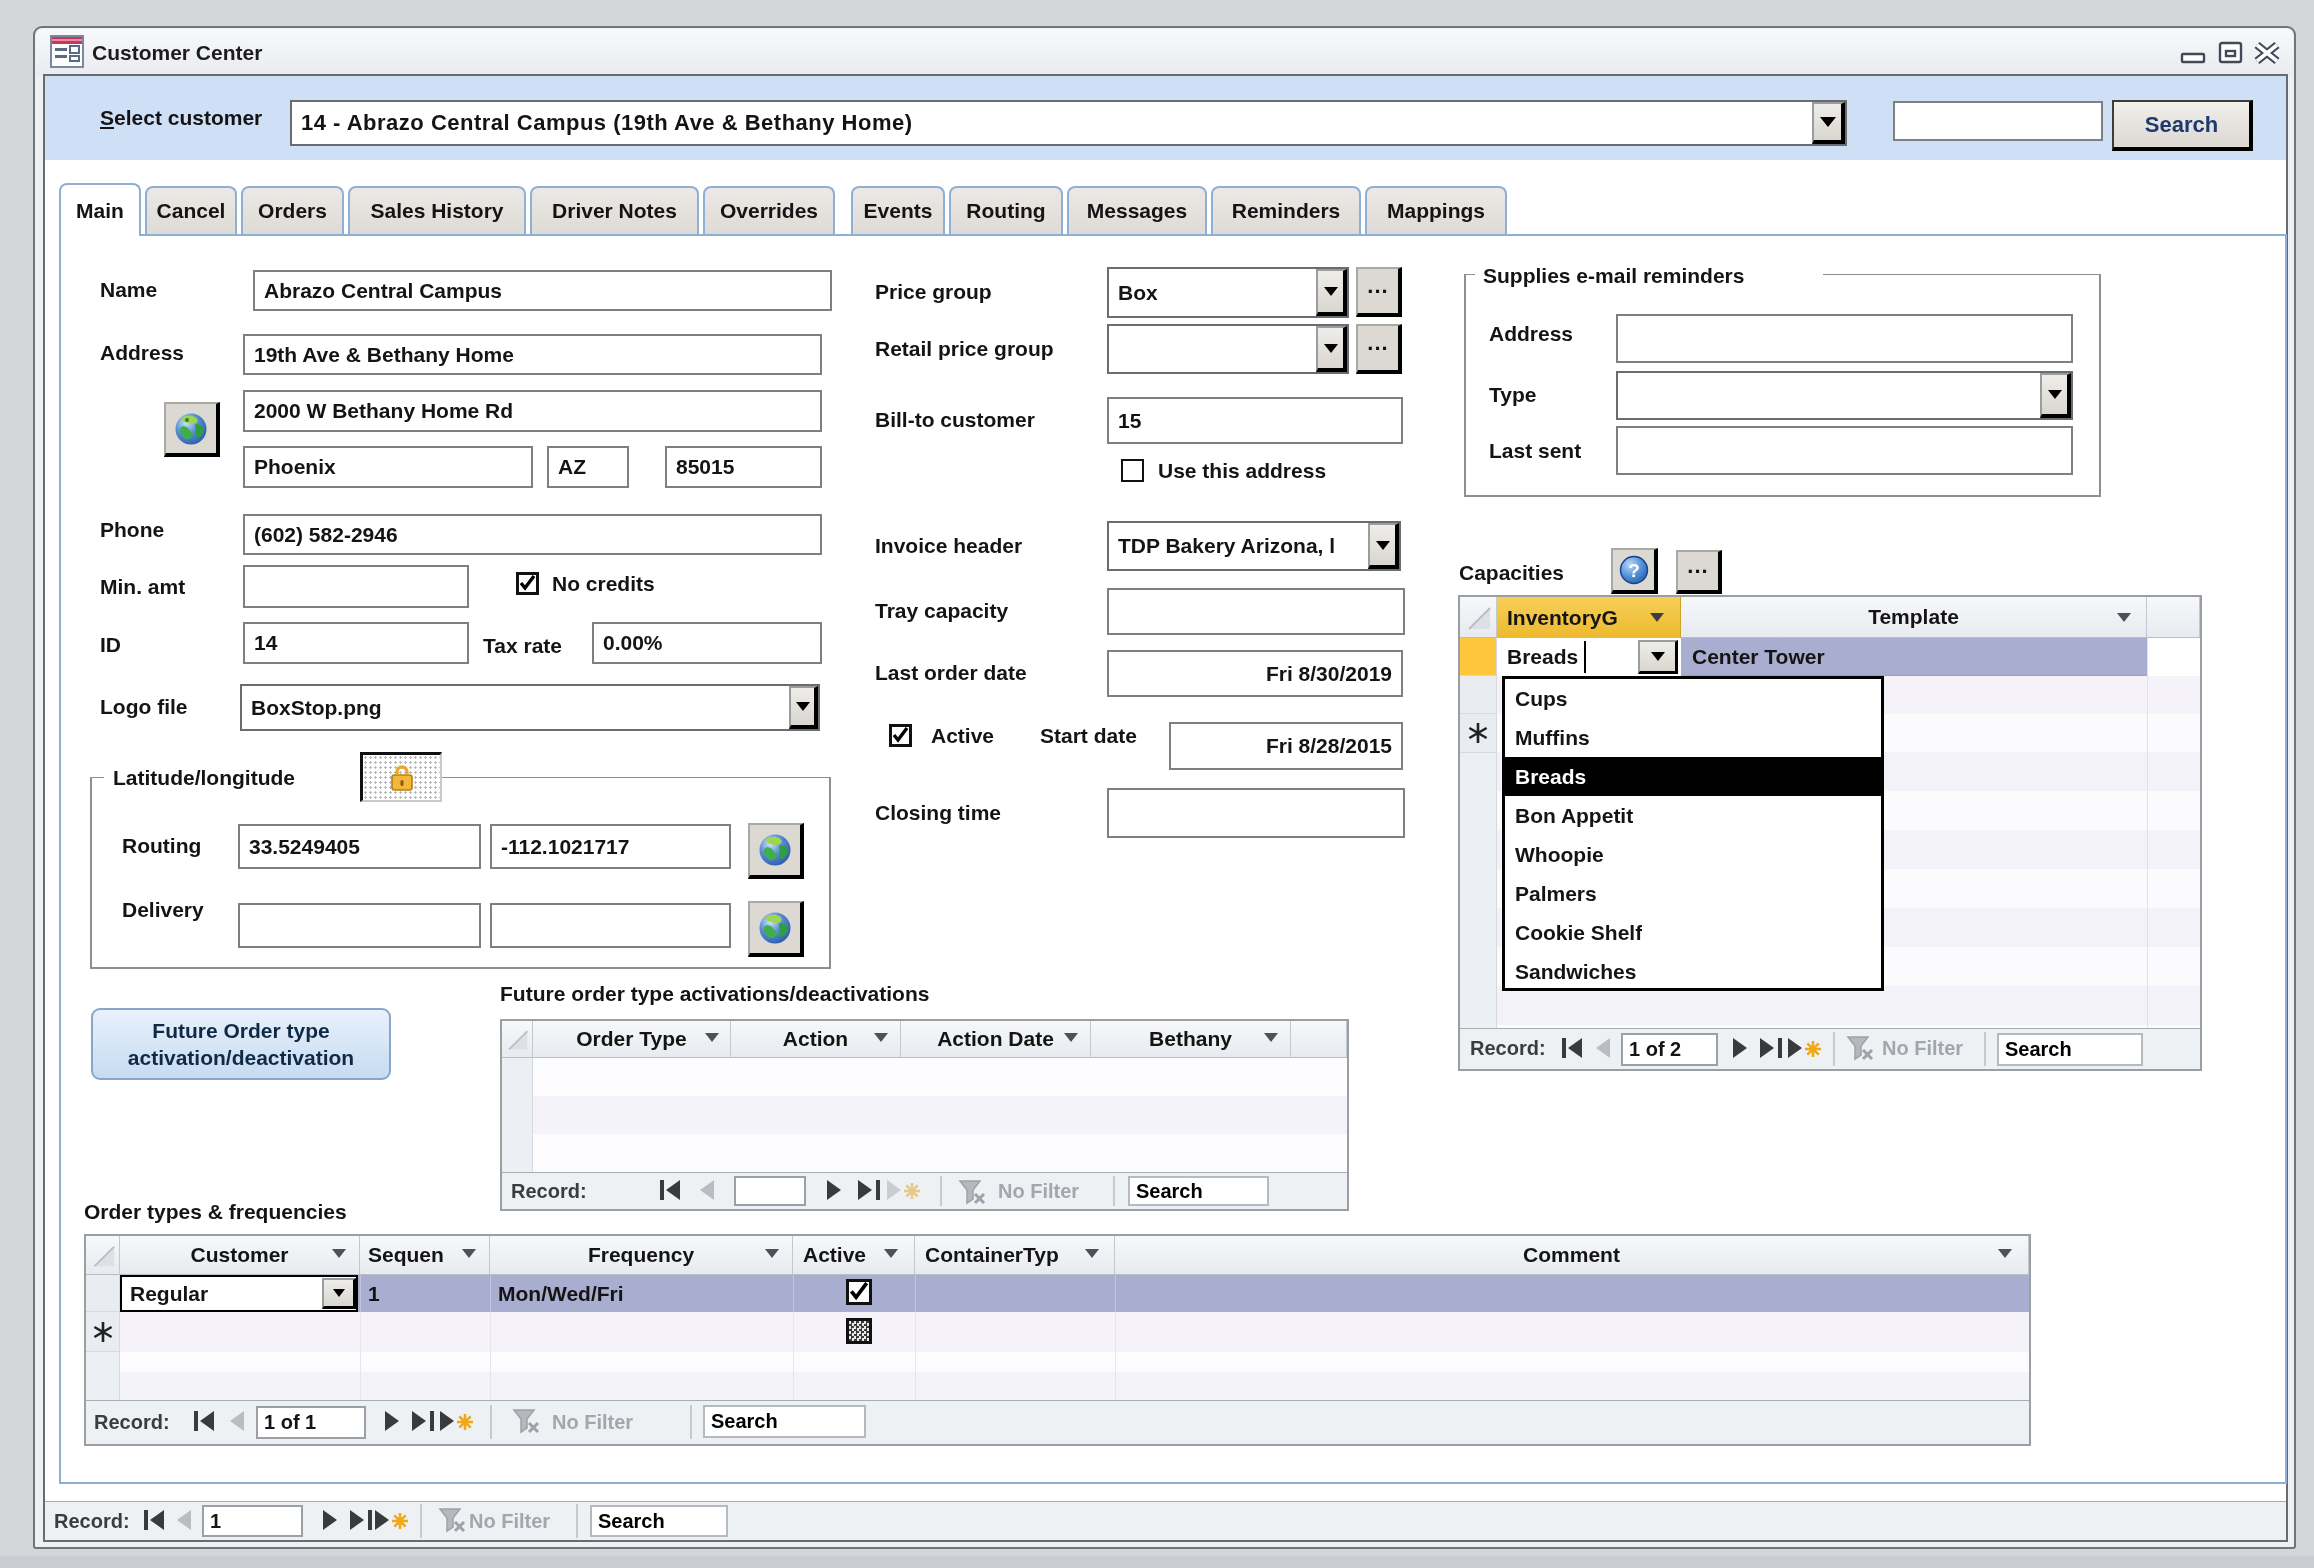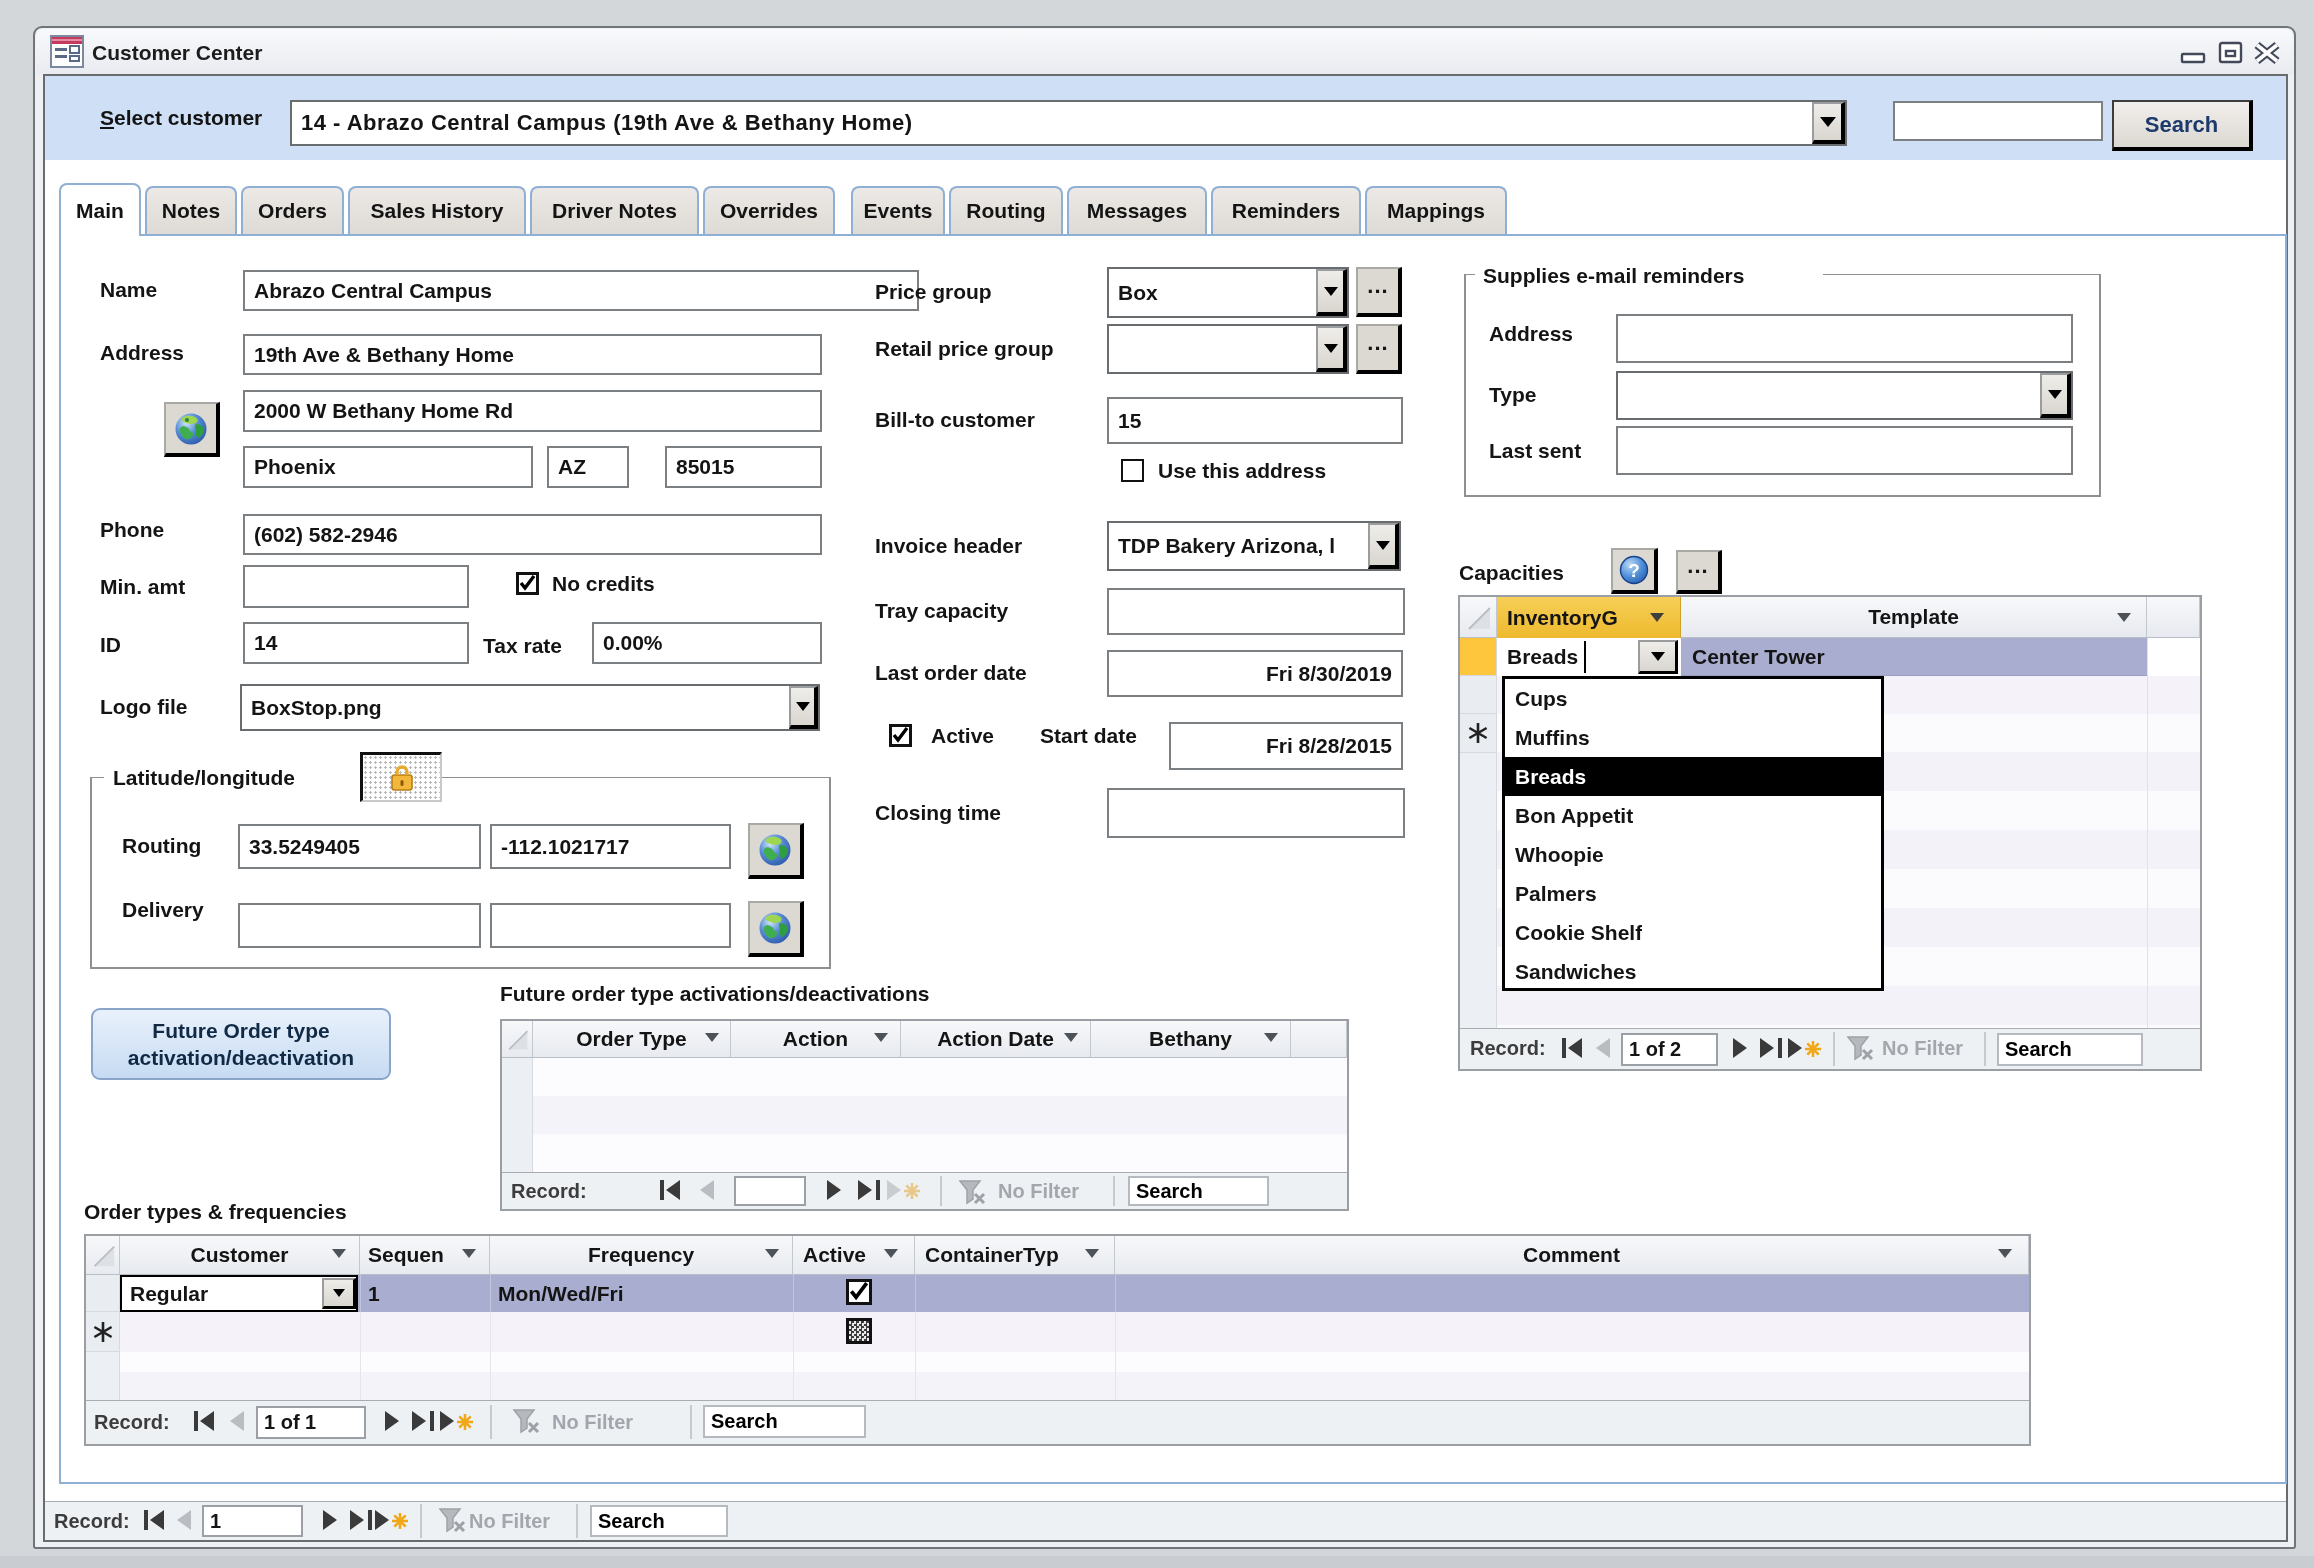--- a/index.html
+++ b/index.html
@@ -52,34 +52,34 @@
     <div class="dar"></div>
   </div>
 <div class="tb" style="left:1893px;top:101px;width:210px;height:40px"></div>
 <div class="a" style="left:2112px;top:100px;width:141px;height:51px;background:linear-gradient(#f1efec,#dcd8d2);border:2px solid #3c3c3c;border-right:4px solid #000;border-bottom:4px solid #000;display:flex;align-items:center;justify-content:center;font-size:22px;color:#1c3a6b">Search</div>
 
 <div class="a" style="left:59px;top:234px;width:2228px;height:1250px;background:#fff;border:2px solid #8fafd4"></div>
 
 <style>
 .tab{position:absolute;top:186px;height:48px;background:linear-gradient(#ece9e6,#dedad5);border:2px solid #8fafd4;border-bottom:none;border-radius:8px 8px 0 0;font-size:21px;display:flex;align-items:center;justify-content:center}
 </style>
-<div class="tab" style="left:145px;width:92px">Notes</div>
+<div class="tab" style="left:145px;width:92px">Cancel</div>
 <div class="tab" style="left:241px;width:103px">Orders</div>
 <div class="tab" style="left:348px;width:178px">Sales History</div>
 <div class="tab" style="left:530px;width:169px">Driver Notes</div>
 <div class="tab" style="left:703px;width:132px">Overrides</div>
 <div class="tab" style="left:851px;width:94px">Events</div>
 <div class="tab" style="left:949px;width:114px">Routing</div>
 <div class="tab" style="left:1067px;width:140px">Messages</div>
 <div class="tab" style="left:1211px;width:150px">Reminders</div>
 <div class="tab" style="left:1365px;width:142px">Mappings</div>
 <div class="tab" style="left:59px;width:82px;top:183px;height:53px;background:#fff">Main</div>
 
 <div class="lbl" style="left:100px;top:277px;height:26px">Name</div>
-<div class="tb" style="left:243px;top:270px;width:676px;height:41px">Abrazo Central Campus</div>
+<div class="tb" style="left:253px;top:270px;width:579px;height:41px">Abrazo Central Campus</div>
 <div class="lbl" style="left:100px;top:340px;height:26px">Address</div>
 <div class="tb" style="left:243px;top:334px;width:579px;height:41px">19th Ave &amp; Bethany Home</div>
 <div class="tb" style="left:243px;top:390px;width:579px;height:42px">2000 W Bethany Home Rd</div>
 <div class="btn3" style="left:164px;top:402px;width:56px;height:55px">
     <svg width="34" height="34" viewBox="0 0 34 34">
       <defs>
         <radialGradient id="gl" cx="0.35" cy="0.3" r="0.8">
           <stop offset="0" stop-color="#cfe6f8"></stop>
           <stop offset="0.45" stop-color="#5b8fd6"></stop>
           <stop offset="1" stop-color="#2a56a8"></stop>

